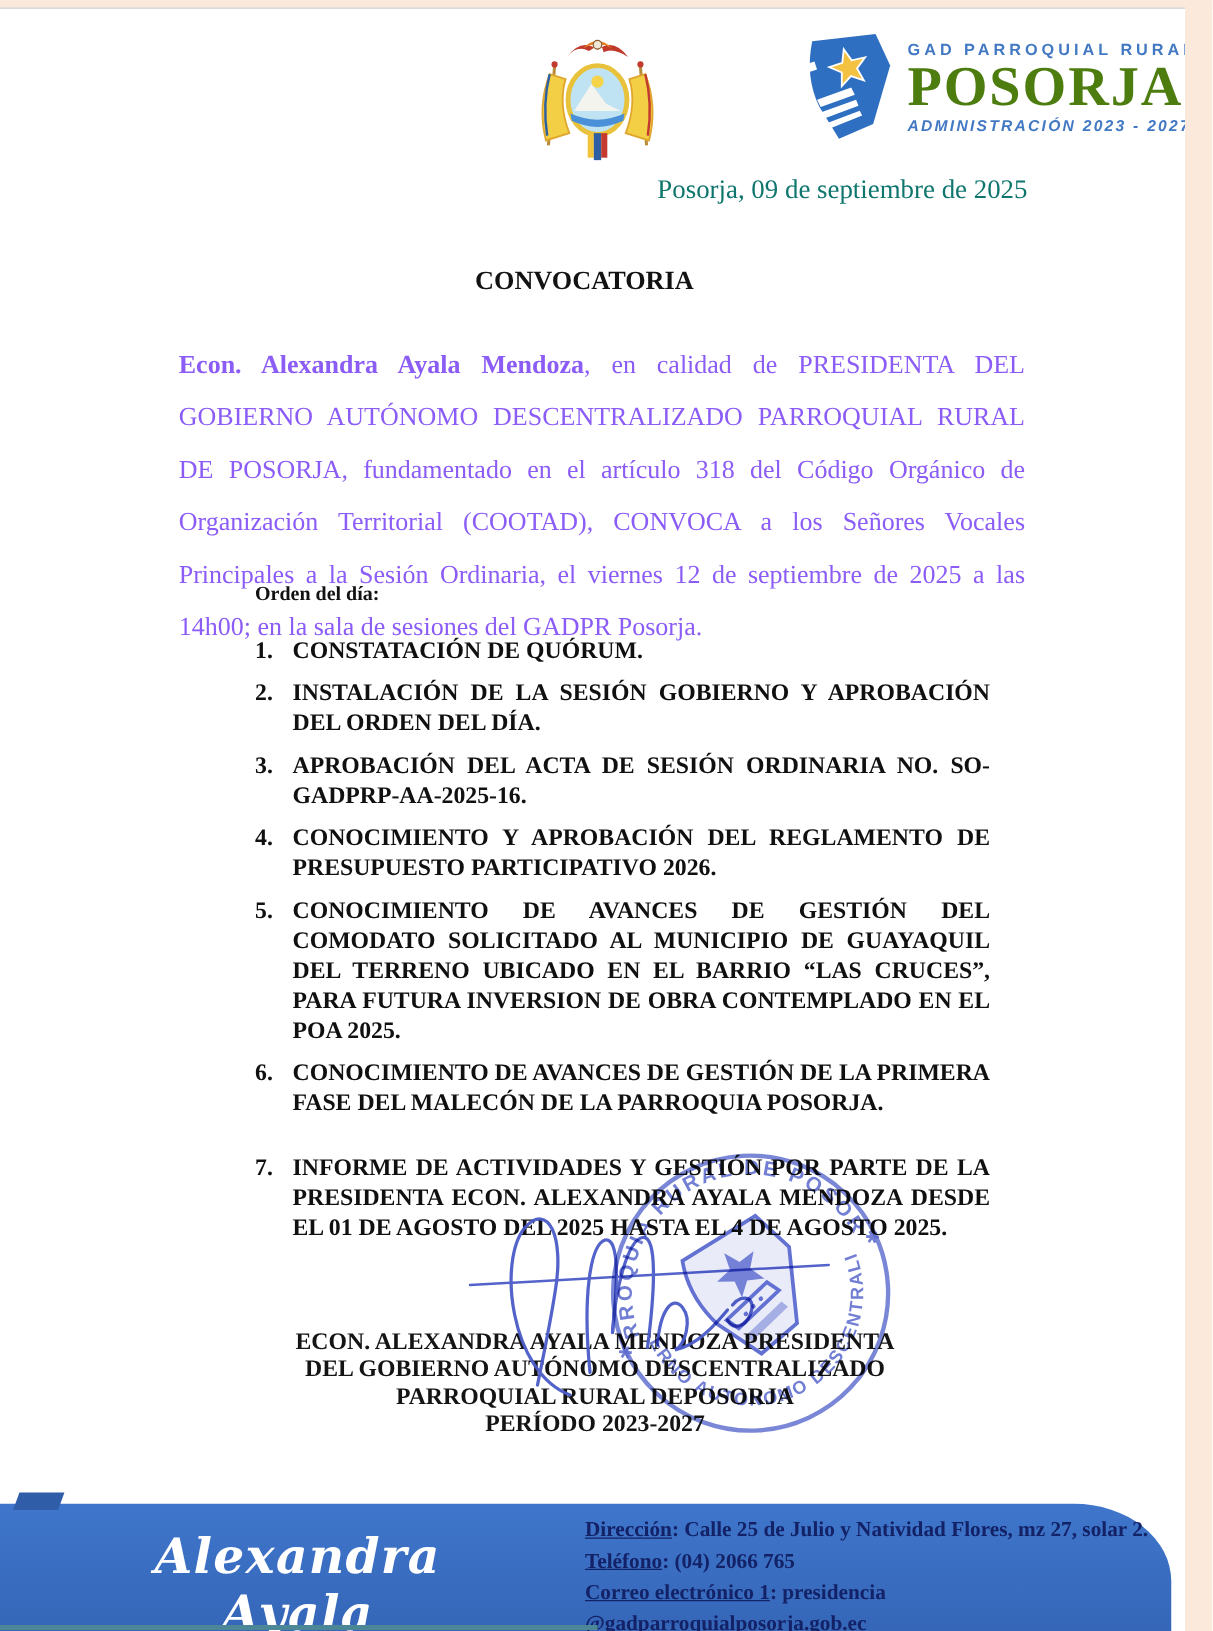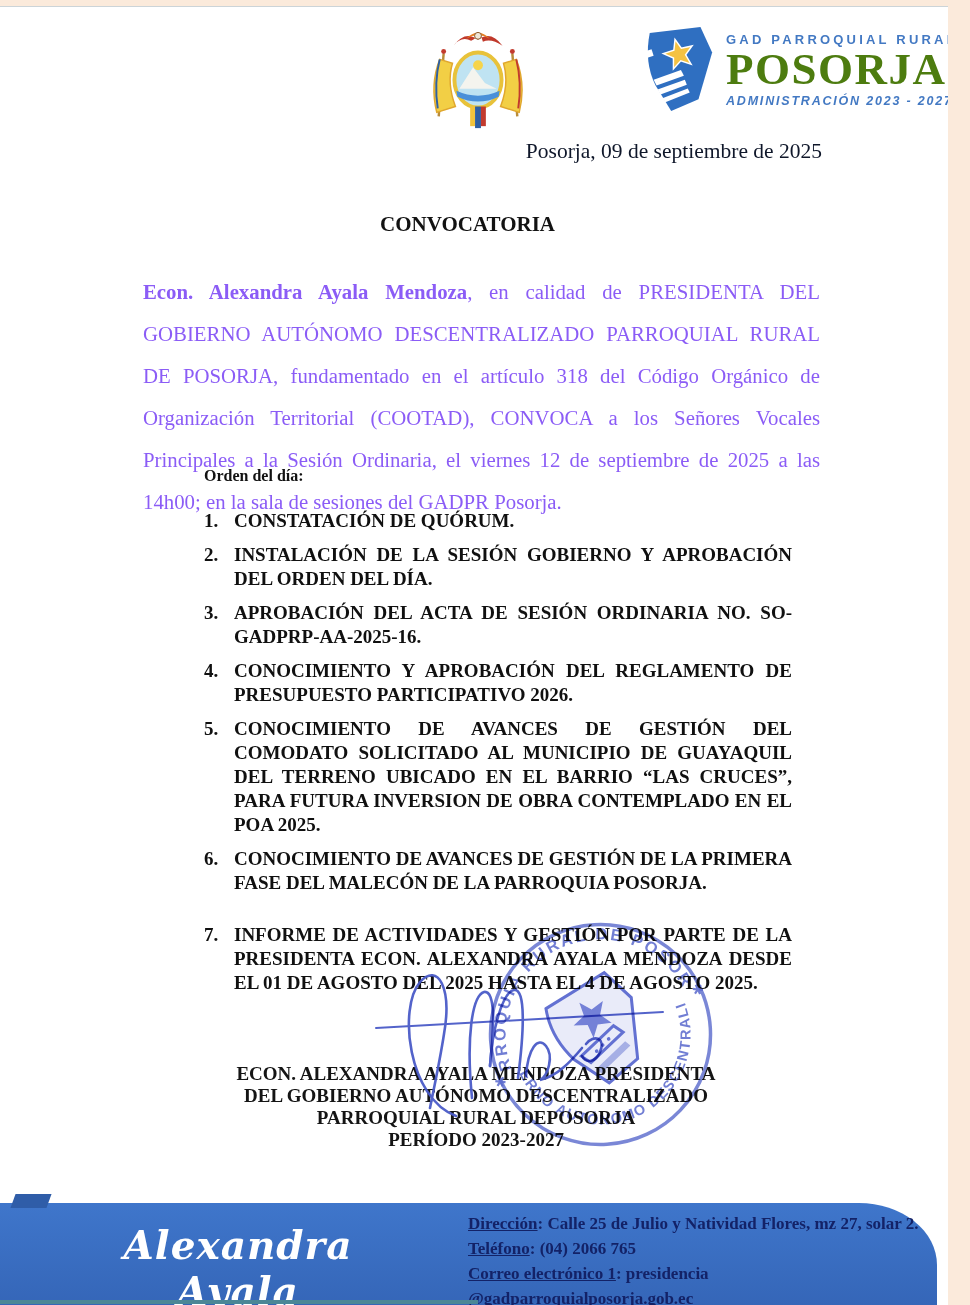--- a/index.html
+++ b/index.html
@@ -18,21 +18,21 @@
   .logo { position:absolute; left:640px; top:24px; display:flex; gap:8px; }
   .logo-text { padding-top:8px; }
   .logo-line1 { font-family:"Liberation Sans",sans-serif; font-weight:bold;
     font-size:13px; letter-spacing:3.2px; color:#4379c3; }
   .logo-name { font-family:"Liberation Serif",serif; font-weight:bold;
     font-size:45px; line-height:1.02; color:#4d7c0f; letter-spacing:1.5px; }
   .logo-line3 { font-family:"Liberation Sans",sans-serif; font-weight:bold; font-style:italic;
     font-size:12.5px; letter-spacing:1.8px; color:#4379c3; margin-top:1px; }
 
   .date-line { position:absolute; top:139px; left:0; width:822px; text-align:right;
-    font-size:21.5px; color:#0f172a; }
+    font-size:21.5px; color:#0f766e; }
 
   .title-block { position:absolute; top:208px; left:0; width:935px; text-align:center;
     font-weight:bold; font-size:21px; color:#121212; line-height:1.6; }
 
   .intro { position:absolute; top:271px; left:143px; width:677px;
     font-size:20.8px; line-height:2.02; text-align:justify; color:#8b5cf6; }
   .intro .lead { font-weight:bold; }
 
   .agenda-head { position:absolute; top:467px; left:204px; font-weight:bold;
     font-size:16px; color:#121212; }

